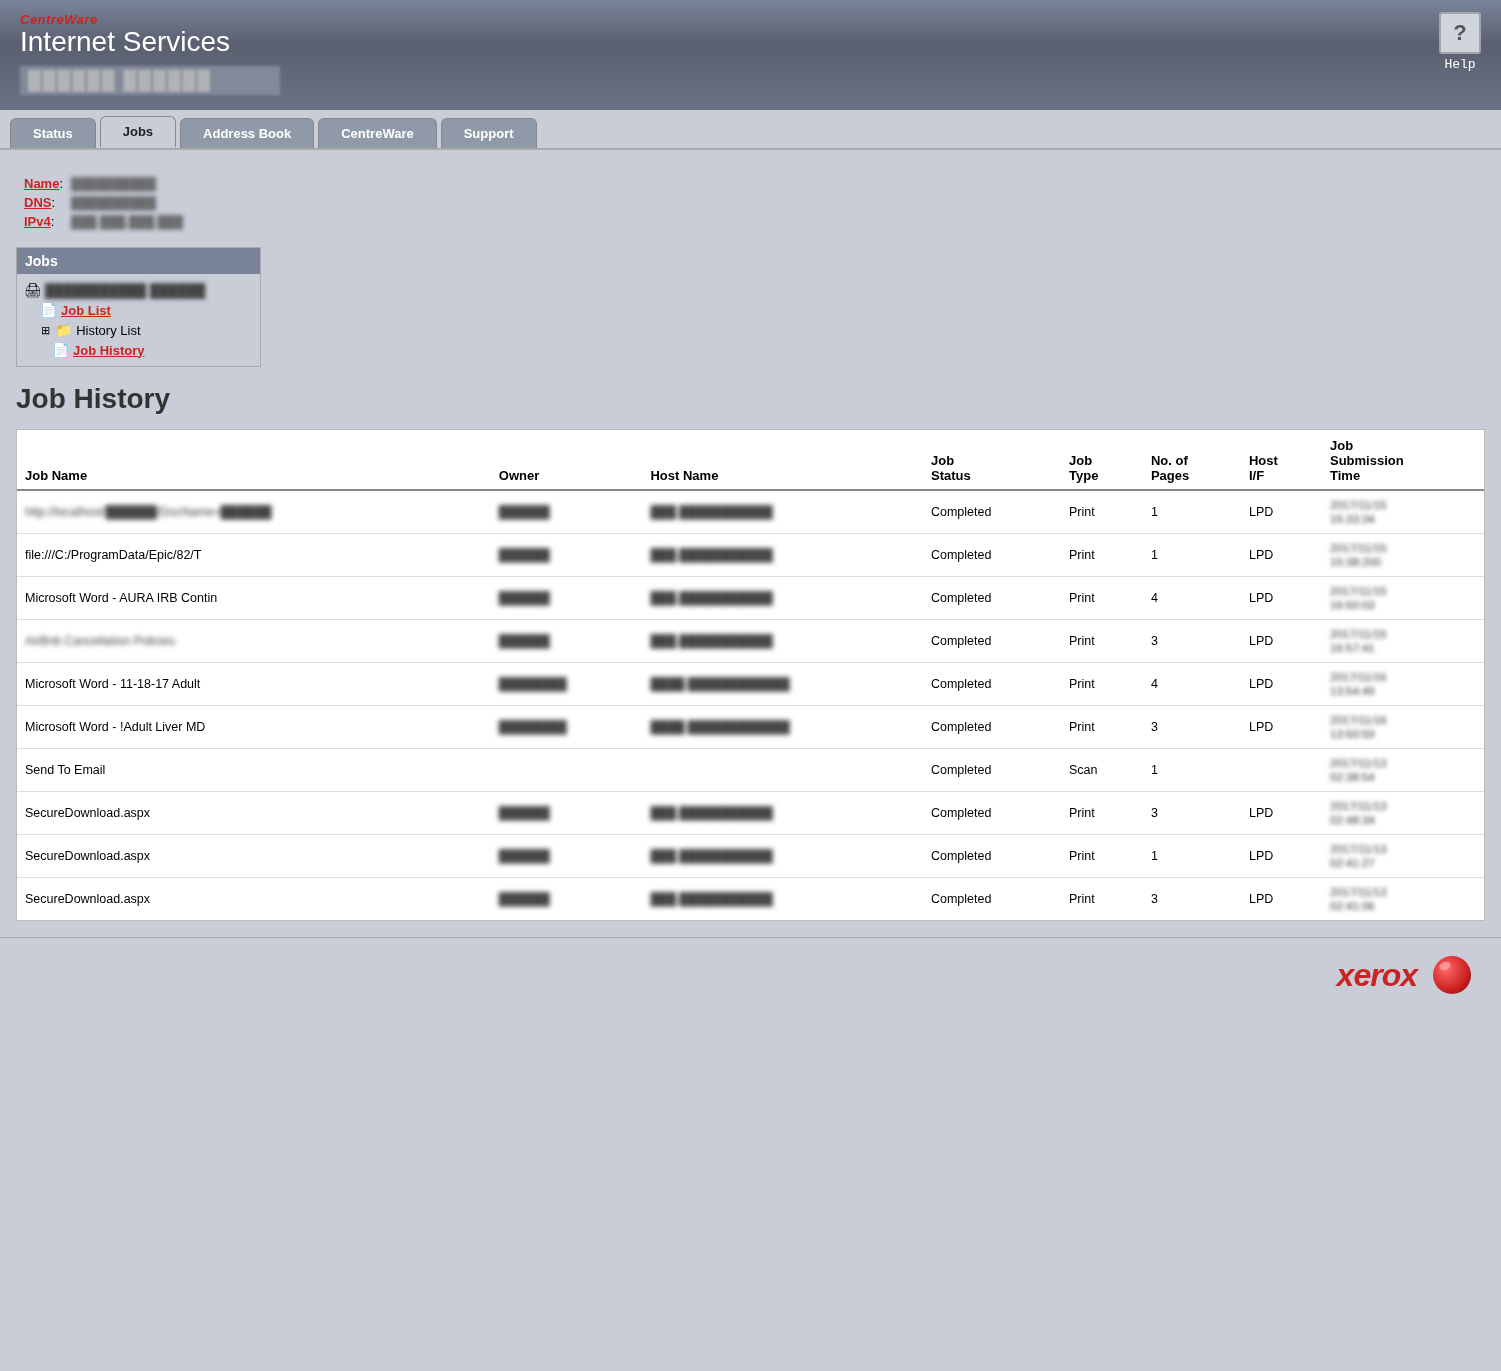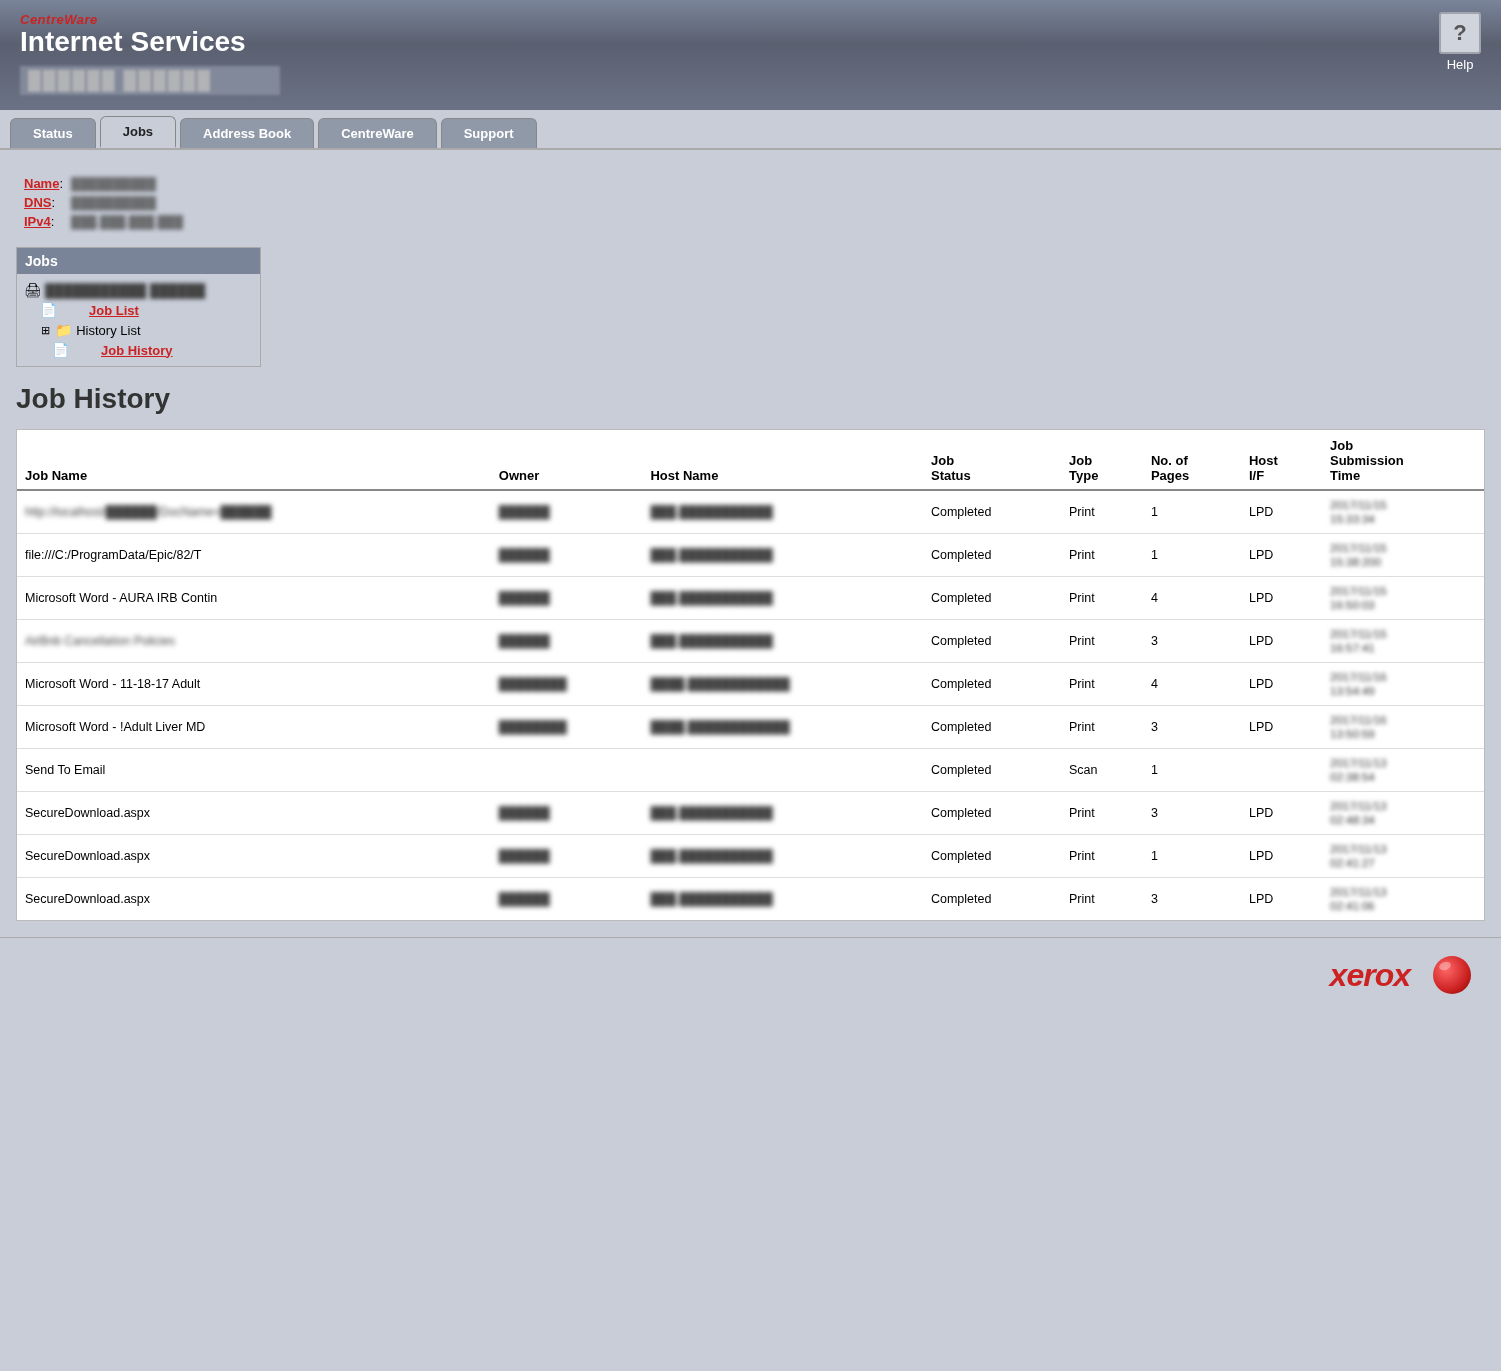--- a/index.html
+++ b/index.html
@@ -24,21 +24,21 @@
     .brand-centreware {
       color: #cc2222;
       font-size: 13px;
       font-weight: bold;
       font-style: italic;
       letter-spacing: 0.5px;
     }
     .brand-internet-services {
       color: #ffffff;
       font-size: 28px;
-      font-weight: bold;
+      font-weight: normal;
       line-height: 1.1;
     }
     .machine-name-bar {
       background: #888fa0;
       margin-top: 8px;
       padding: 4px 8px;
       color: #c0c0c0;
       font-size: 18px;
       font-weight: bold;
       letter-spacing: 2px;
@@ -63,20 +63,21 @@
       justify-content: center;
       font-size: 22px;
       font-weight: bold;
       color: #555;
       border-radius: 3px;
     }
     .help-label {
       color: #ffffff;
       font-size: 13px;
       margin-top: 3px;
+      font-family: Liberation Mono, monospace;
     }
 
     
     .nav-bar {
       background: #c8cdd8;
       display: flex;
       align-items: flex-end;
       padding: 0 10px;
       border-bottom: 2px solid #aaa;
       gap: 4px;
@@ -153,21 +154,20 @@
       align-items: center;
       padding: 2px 0;
       gap: 4px;
     }
     .tree-item-link {
       color: #cc2222;
       font-weight: bold;
       font-size: 13px;
       text-decoration: underline;
       cursor: pointer;
-      margin-left: 28px;
     }
     .tree-icon {
       width: 16px;
       height: 16px;
       display: inline-flex;
       align-items: center;
       justify-content: center;
       font-size: 14px;
     }
     .tree-indent { padding-left: 16px; }
@@ -240,21 +240,21 @@
       background: #c8cdd8;
       display: flex;
       justify-content: flex-end;
       padding: 18px 30px 18px 0;
       border-top: 1px solid #aaa;
       margin-top: 0;
     }
     .xerox-logo {
       display: flex;
       align-items: center;
-      gap: 23px;
+      gap: 16px;
     }
     .xerox-text {
       font-size: 32px;
       font-weight: bold;
       font-style: italic;
       color: #cc2222;
       letter-spacing: -1px;
     }
     .xerox-ball {
       width: 38px;

